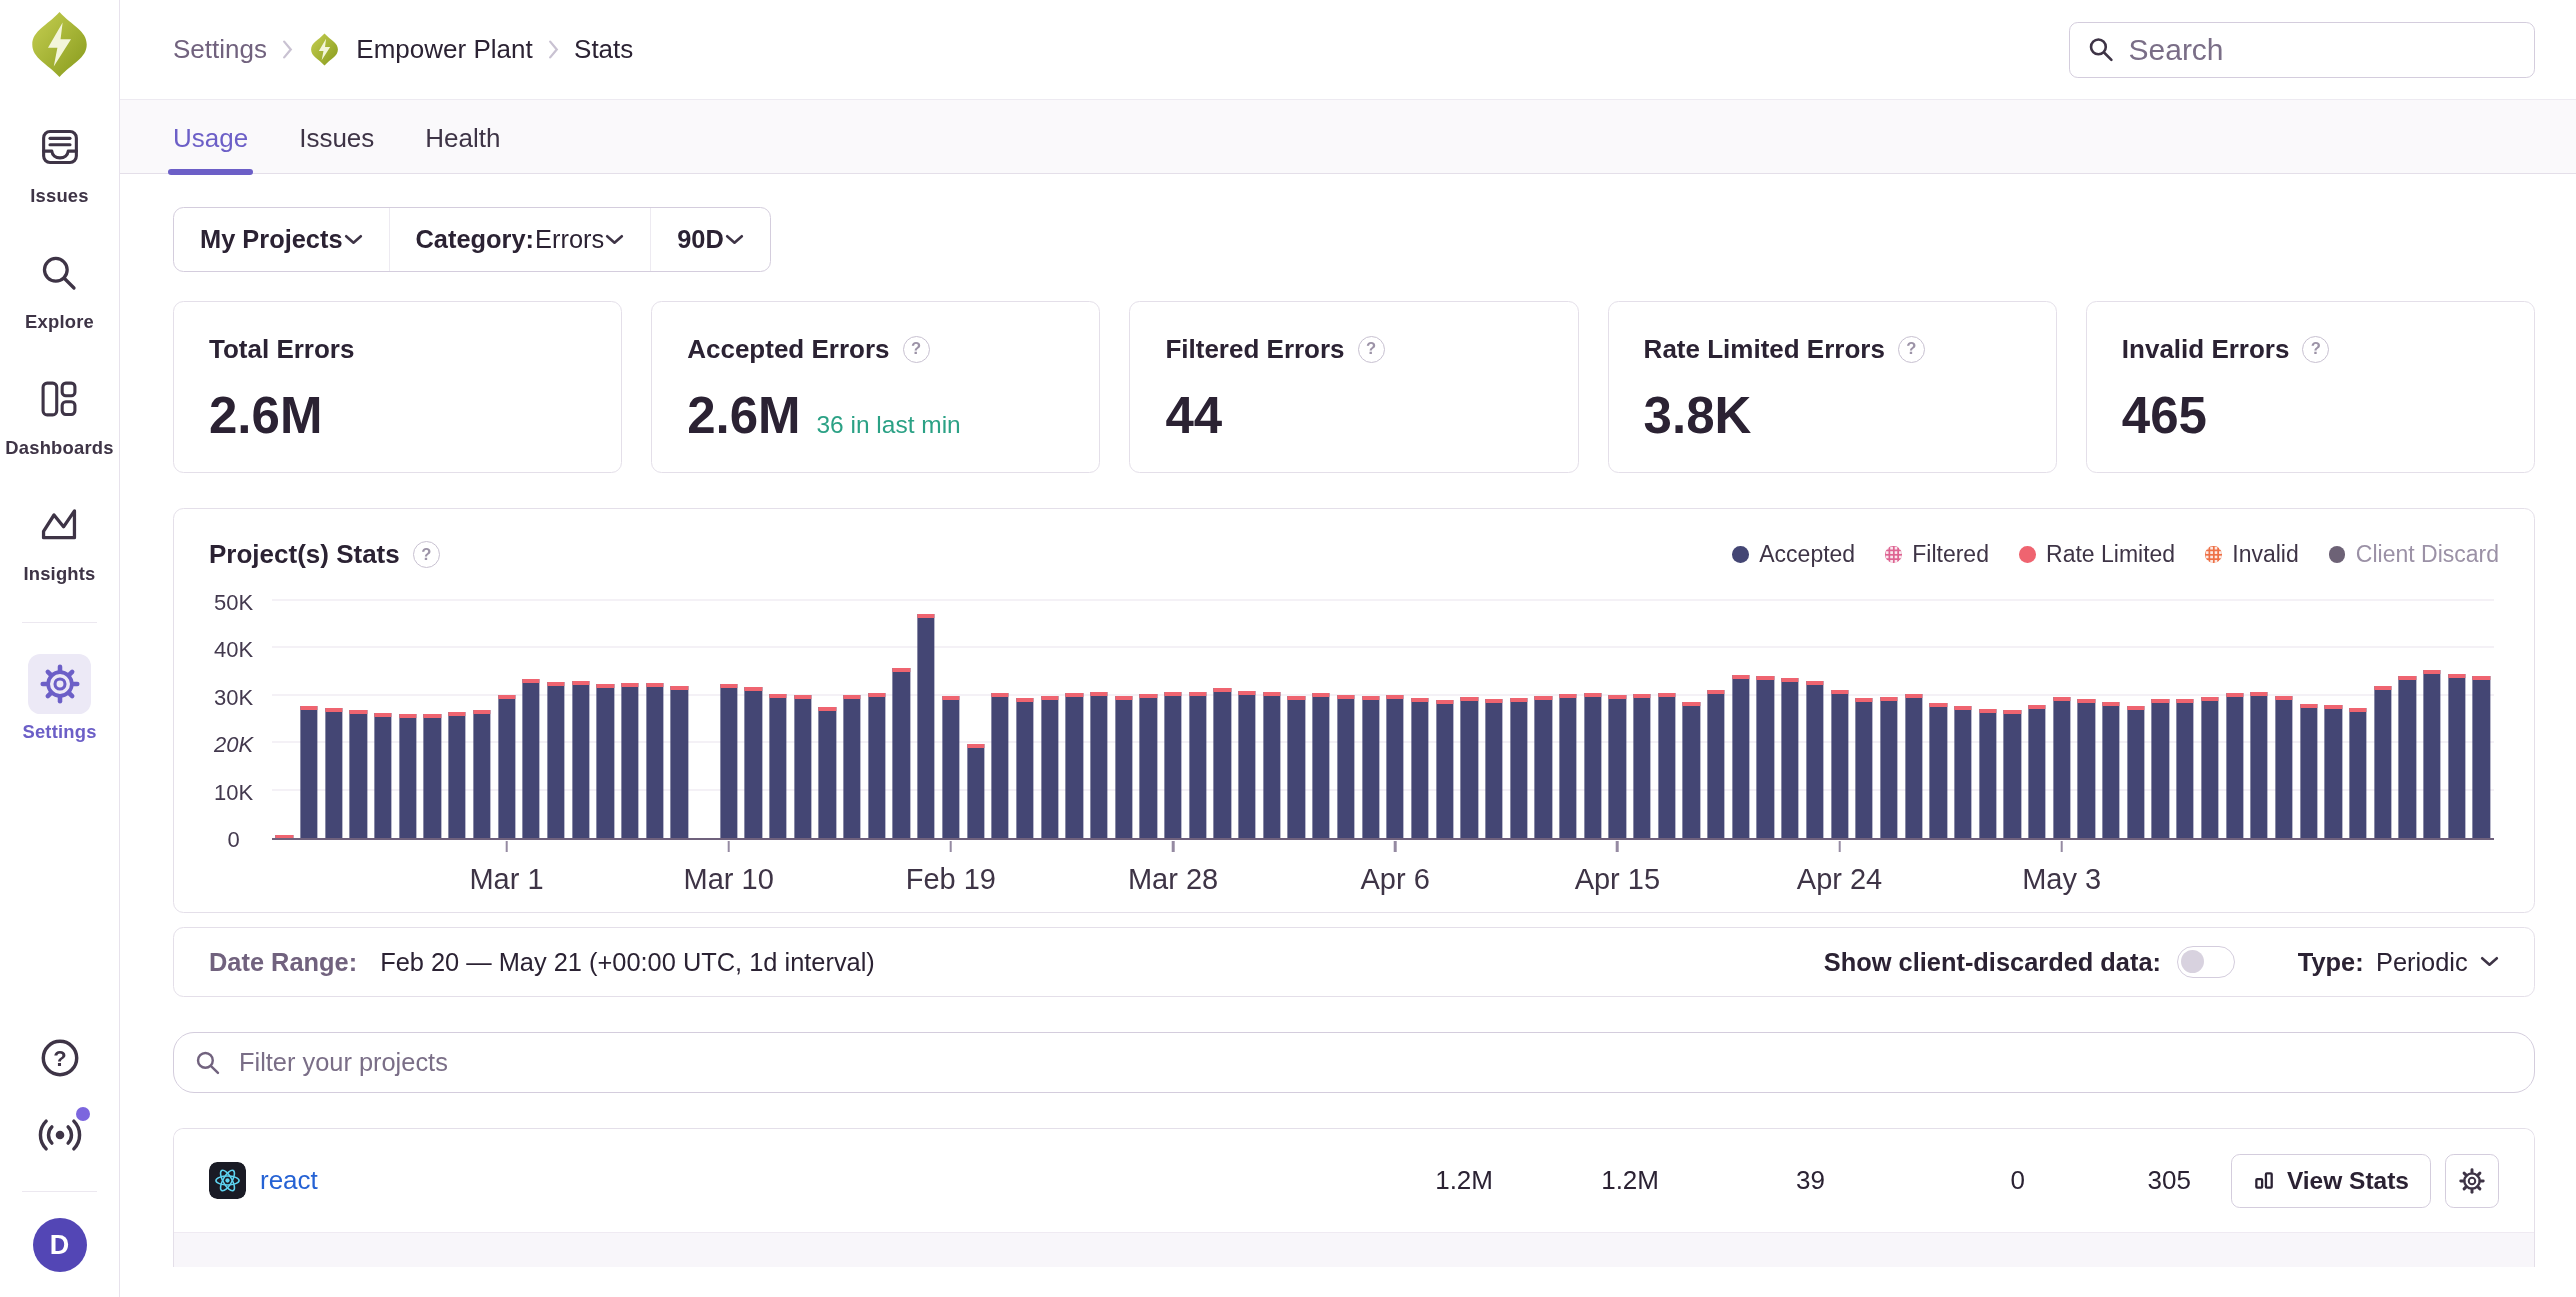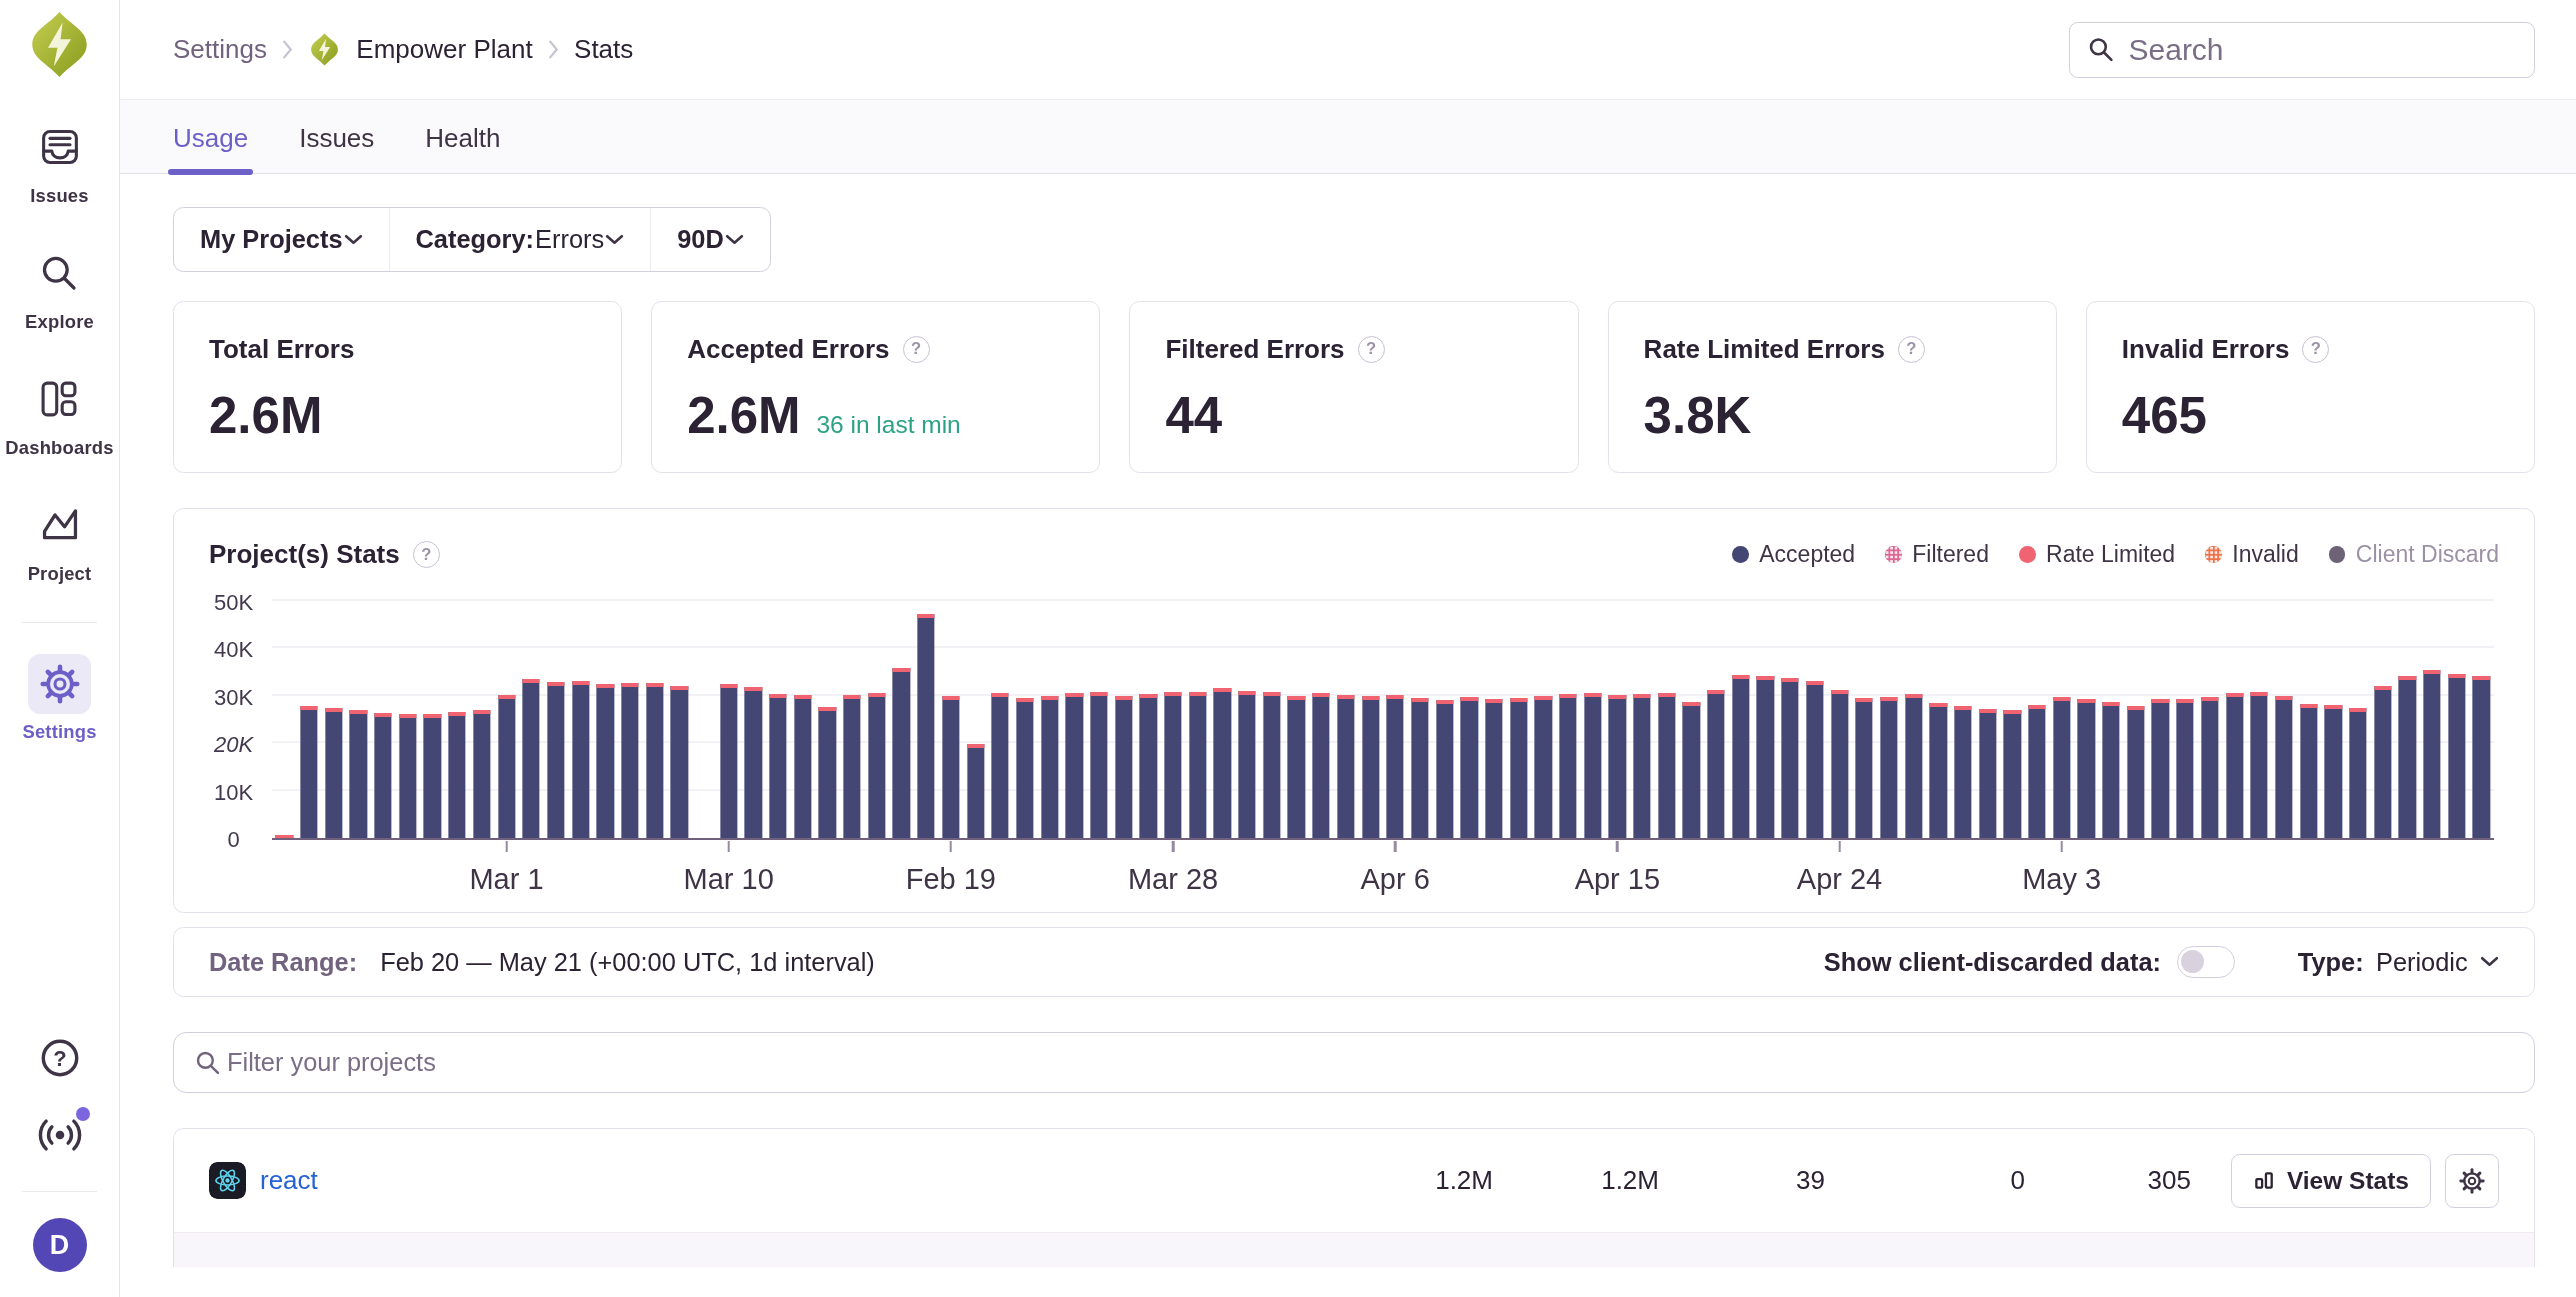--- a/index.html
+++ b/index.html
@@ -79,22 +79,22 @@
   .daterow{margin-top:14px;height:70px;border:1.8px solid #E4DFE9;border-radius:10.5px;background:#fff;
            display:flex;align-items:center;padding:0 35px;font-size:25.4px}
   .dr-label{font-weight:700;color:#71627E;margin-right:23px}
   .dr-right{margin-left:auto;display:flex;align-items:center}
   .bold-label{font-weight:700;color:#2B2233}
   .toggle{width:58px;height:31.5px;border:1.8px solid #D4CDDD;border-radius:16.6px;background:#fff;position:relative;margin-left:15.8px;cursor:pointer}
   .knob{position:absolute;left:3.5px;top:2.6px;width:23px;height:23px;border-radius:50%;background:#D8D2DF}
   .type-group{display:flex;align-items:center;gap:12.3px;margin-left:63px;cursor:pointer}
 
   
-  .projfilter{margin-top:35px;height:61px;border:1.8px solid #D4CDDD;border-radius:13px;background:#fff;
-              display:flex;align-items:center;gap:4px;padding:0 21px}
+  .projfilter{margin-top:35px;height:61px;border:1.8px solid #D4CDDD;border-radius:21px;background:#fff;
+              display:flex;align-items:center;gap:16px;padding:0 21px}
   .projfilter input{border:0;outline:0;flex:1;font-size:25.4px;color:#2B2233;font-family:inherit;background:transparent}
 
   
   .table{margin-top:35px;border:1.8px solid #E4DFE9;border-bottom:0;border-radius:10.5px 10.5px 0 0;overflow:hidden;background:#fff}
   .thead,.trow{display:grid;grid-template-columns:1fr 158px 166px 166px 200px 166px 308px;align-items:center;padding:0 35px}
   .thead{height:56px;background:#FAF9FB;border-bottom:1.8px solid #E4DFE9;
          font-size:21px;font-weight:700;color:#71627E;letter-spacing:0.5px}
   .th-num{text-align:right;cursor:pointer}
   .th-sorted{display:flex;justify-content:flex-end;align-items:center;gap:5.3px}
   .sort-arrow{font-size:22px;color:#71627E}
@@ -156,21 +156,21 @@
       </span>
     <span class="nav-label">Dashboards</span>
   </div>
 
   <div class="nav-item">
     <span class="icon-wrap">
       <svg width="40" height="40" viewBox="0 0 44 44" fill="none" stroke="#3E3446" stroke-width="3.6" stroke-linejoin="round">
         <path d="M5 36 L5 29 L16.5 11 L27 24 L39 6.5 L39 36 Z"></path>
       </svg>
       </span>
-    <span class="nav-label">Project</span>
+    <span class="nav-label">Insights</span>
   </div>
 
   <div class="side-divider"></div>
 
   <div class="nav-item active">
     <span class="icon-wrap">
       <svg width="40" height="40" viewBox="0 0 44 44" fill="none" stroke="#6C5FC7" stroke-linecap="round">
         <circle cx="22" cy="22" r="5.5" stroke-width="3.4"></circle>
         <circle cx="22" cy="22" r="13" stroke-width="4"></circle>
         <g stroke-width="5">

